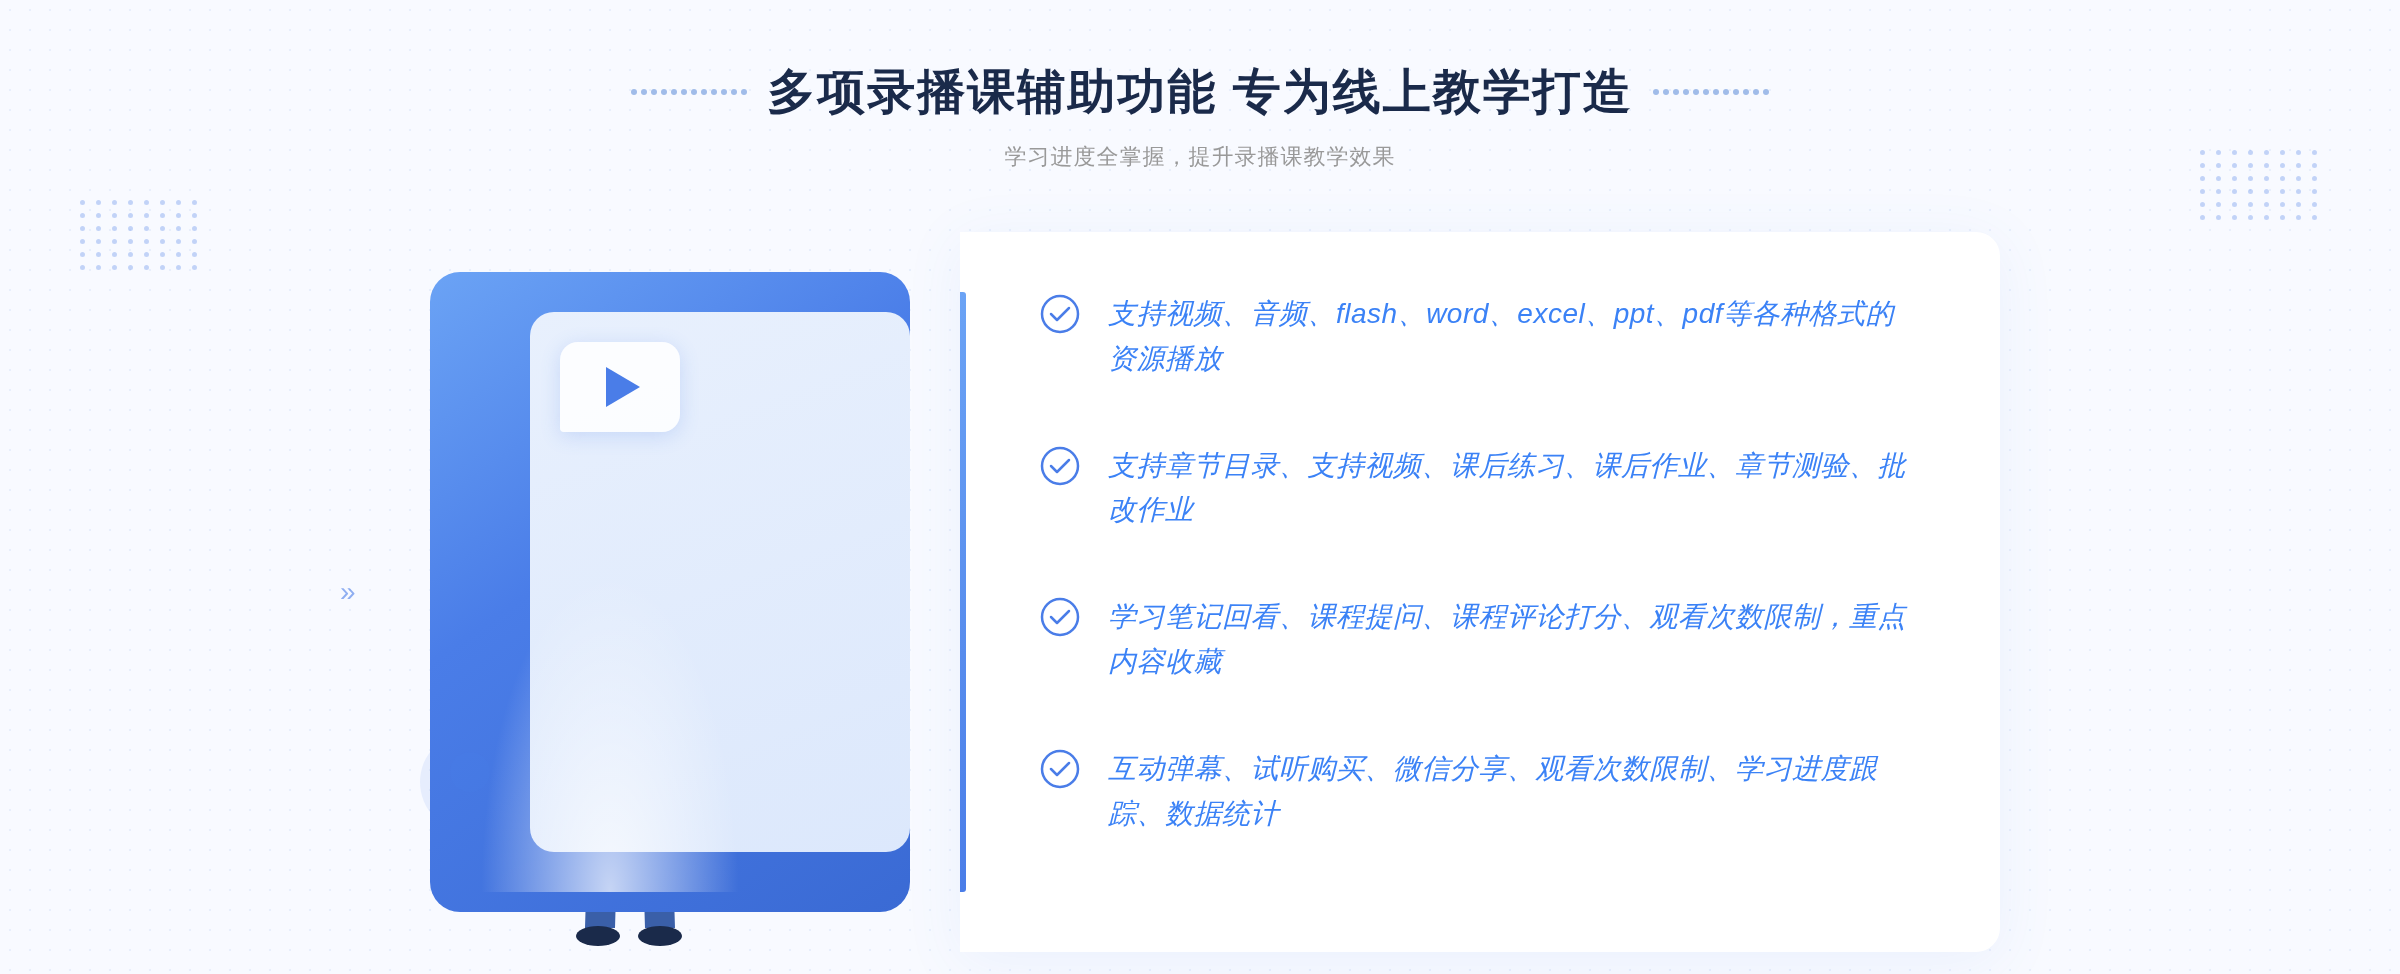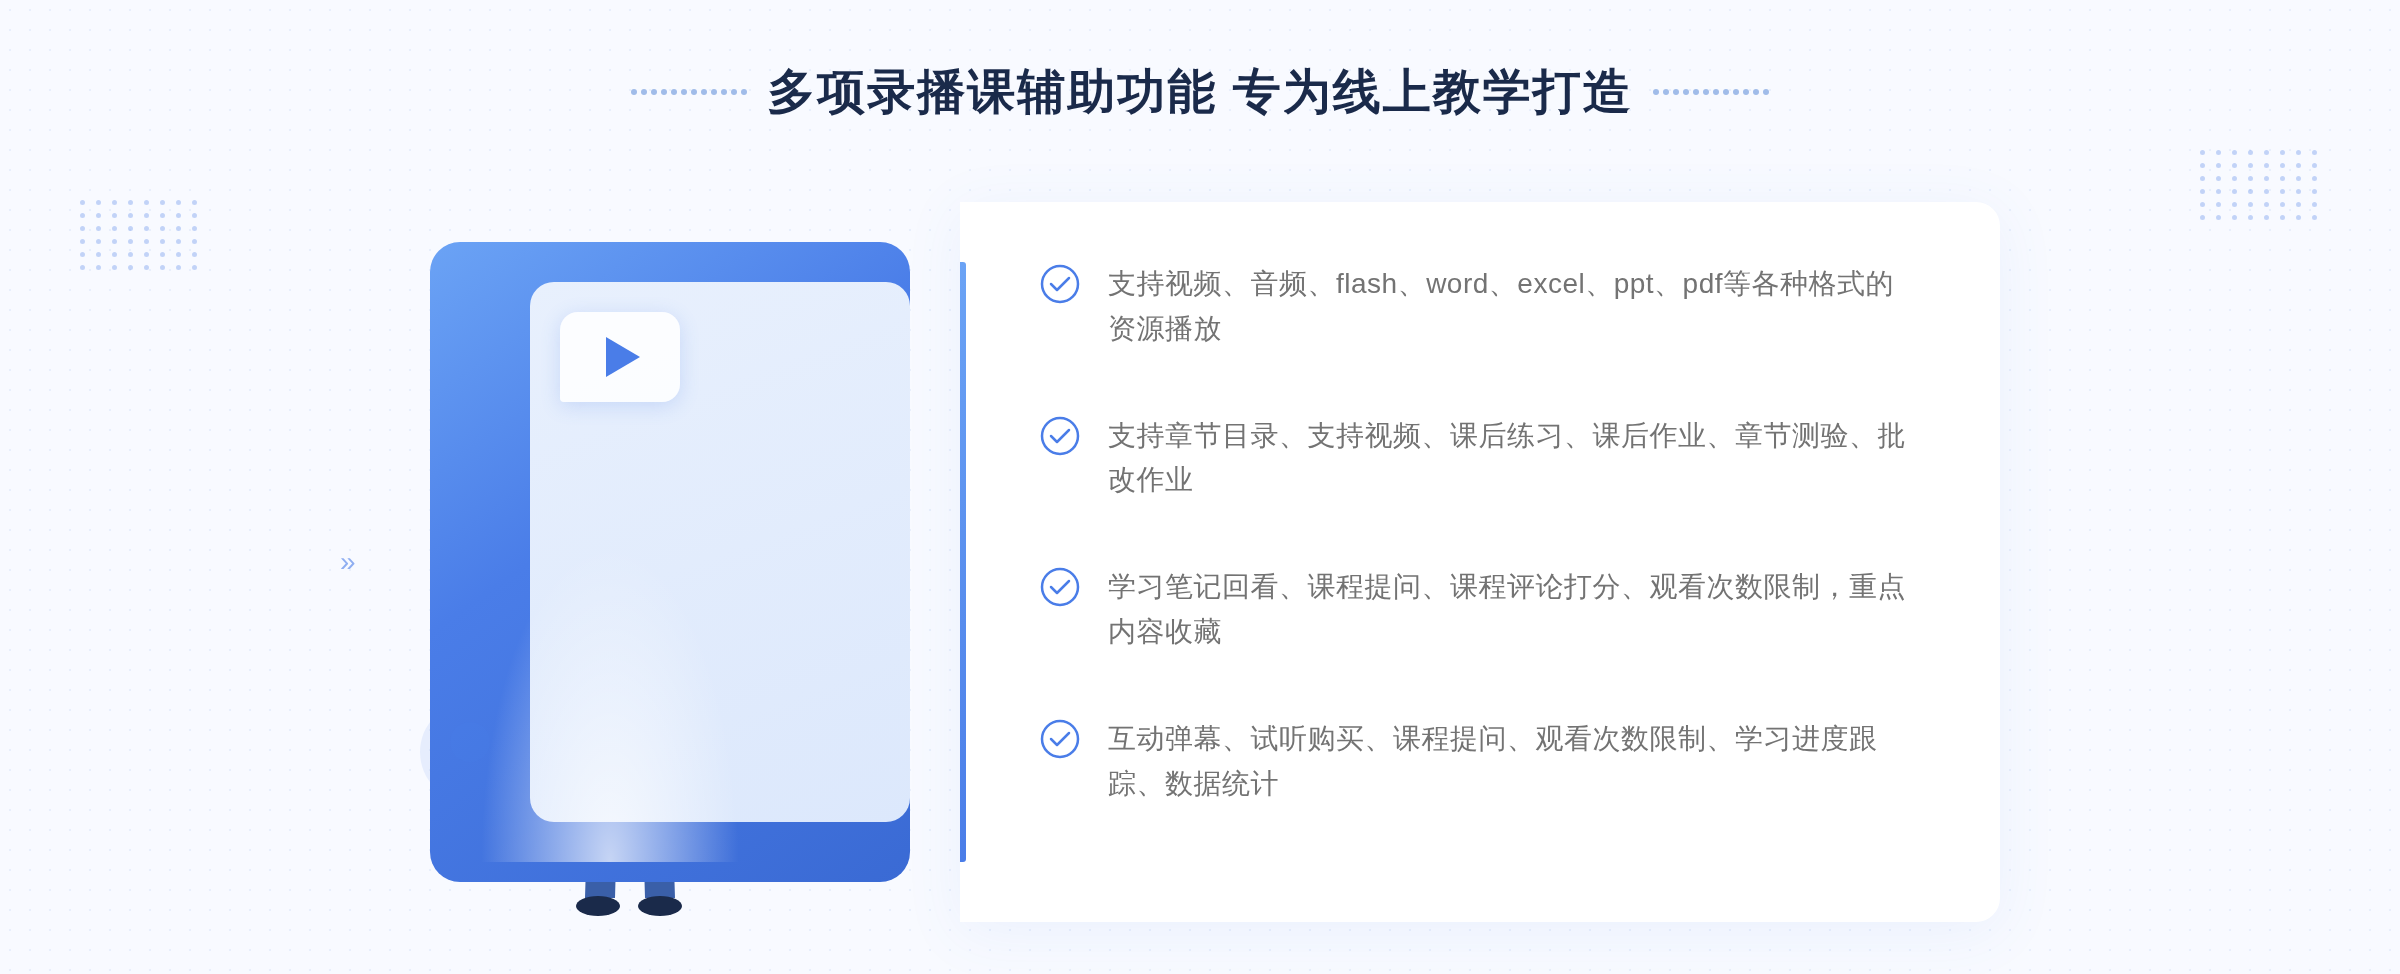--- a/index.html
+++ b/index.html
@@ -251,23 +251,24 @@
       margin-top: 2px;
     }
 
     .check-icon svg {
       width: 40px;
       height: 40px;
     }
 
     .feature-text {
       font-size: 28px;
-      color: #737373;
+      color: #3b82f6;
       line-height: 1.6;
       letter-spacing: 0.5px;
+      font-style: italic;
     }
 
     
     .dot-cluster-left {
       position: absolute;
       left: 80px;
       top: 200px;
       z-index: 1;
       opacity: 0.3;
     }
@@ -466,20 +467,21 @@
         <span></span>
           <span></span>
           <span></span>
           <span></span>
         <span></span>
           <span></span>
           <span></span>
           <span></span>
       </div>
     </div>
+    <p class="subtitle">学习进度全掌握，提升录播课教学效果</p>
   </div>
 
   <div class="content-section">
 
     <div class="illustration-area">
 
       <div class="left-arrows">
         <span>»</span>
       </div>
 
@@ -566,20 +568,20 @@
         <div class="feature-text">学习笔记回看、课程提问、课程评论打分、观看次数限制，重点内容收藏</div>
       </div>
 
       <div class="feature-item">
         <div class="check-icon">
           <svg viewBox="0 0 40 40" fill="none" xmlns="http://www.w3.org/2000/svg">
             <circle cx="20" cy="20" r="18" stroke="#4a7de8" stroke-width="2.5"></circle>
             <path d="M11 20 L17 26 L29 14" stroke="#4a7de8" stroke-width="2.5" stroke-linecap="round" stroke-linejoin="round"></path>
           </svg>
         </div>
-        <div class="feature-text">互动弹幕、试听购买、课程提问、观看次数限制、学习进度跟踪、数据统计</div>
+        <div class="feature-text">互动弹幕、试听购买、微信分享、观看次数限制、学习进度跟踪、数据统计</div>
       </div>
 
     </div>
 
   </div>
 
 </div>
 
 </body></html>

